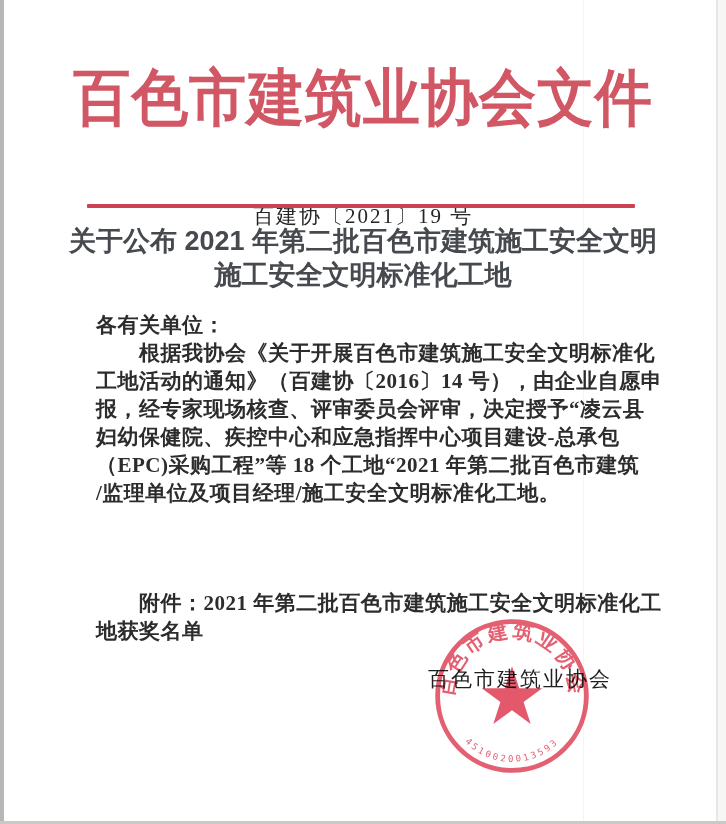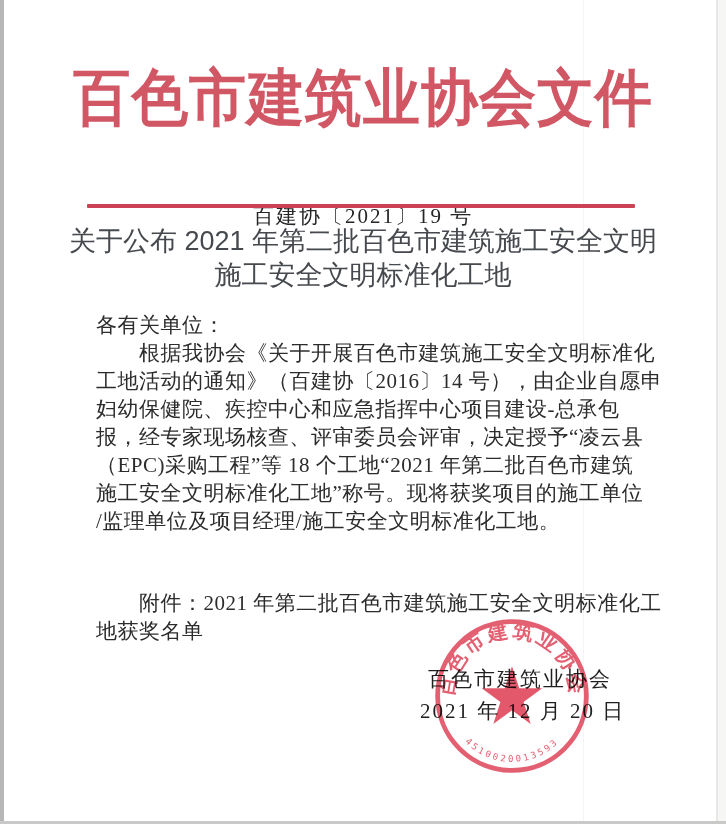--- a/index.html
+++ b/index.html
@@ -64,36 +64,37 @@
     position: absolute;
     left: 87px; top: 204px; width: 548px; height: 4px;
     background: #cc4154;
     border-radius: 1px;
   }
   .notice-title {
     position: absolute;
     left: 63px; top: 224px; width: 600px;
     text-align: center;
     font-family: "Liberation Sans", sans-serif;
-    font-weight: normal;
+    font-weight: bold;
     font-size: 27px;
     line-height: 34px;
     color: #46494e;
   }
   .body-block {
     position: absolute;
     left: 96px; top: 311px; width: 545px;
     font-size: 21px;
     color: #2c2c2c;
   }
   .body-line {
     height: 28px;
     line-height: 28px;
     white-space: nowrap;
     letter-spacing: 0.5px;
+    font-weight: bold;
   }
   .attachment-block {
     position: absolute;
     left: 96px; top: 589px; width: 545px;
     font-size: 21px;
     color: #2c2c2c;
   }
   .signature {
     position: absolute;
     left: 428px; top: 665px;
@@ -137,35 +138,33 @@
 
   <div class="notice-title">
     <div>关于公布 2021 年第二批百色市建筑施工安全文明</div>
     <div>施工安全文明标准化工地</div>
   </div>
 
   <div class="body-block">
     <div class="body-line">各有关单位：</div>
     <div class="body-line">　　根据我协会《关于开展百色市建筑施工安全文明标准化</div>
     <div class="body-line">工地活动的通知》（百建协〔2016〕14 号），由企业自愿申</div>
+    <div class="body-line">报，经专家现场核查、评审委员会评审，决定授予“凌云县</div>
     <div class="body-line">妇幼保健院、疾控中心和应急指挥中心项目建设-总承包</div>
-    <div class="body-line">报，经专家现场核查、评审委员会评审，决定授予“凌云县</div>
     <div class="body-line">（EPC)采购工程”等 18 个工地“2021 年第二批百色市建筑</div>
-    <div class="body-line">施工安全文明标准化工地”称号。现将获奖项目的施工单位</div>
     <div class="body-line">/监理单位及项目经理/施工安全文明标准化工地。</div>
   </div>
 
   <div class="attachment-block">
     <div class="body-line">　　附件：2021 年第二批百色市建筑施工安全文明标准化工</div>
     <div class="body-line">地获奖名单</div>
   </div>
 
   <div class="signature">百色市建筑业协会</div>
 
-  <div class="sign-date">2021 年 12 月 20 日</div>
 
   <svg class="seal" viewBox="0 0 160 160" xmlns="http://www.w3.org/2000/svg">
     <defs>
       <path id="sealTopArc" d="M 26.9,94.2 A 55,55 0 1 1 133.1,94.2" fill="none"></path>
       <path id="sealBottomArc" d="M 26.3,111 A 62,62 0 0 0 133.7,111" fill="none"></path>
     </defs>
     <circle cx="80" cy="80" r="70" fill="none" stroke="#e04a5e" stroke-width="4.5"></circle>
     <polygon fill="#df4256" points="80,52 86.8,72.7 108.5,72.7 90.9,85.6 97.6,106.3 80,93.5 62.4,106.3 69.1,85.6 51.5,72.7 73.2,72.7"></polygon>
     <text fill="#e04a5e" font-size="19" font-weight="bold" letter-spacing="3" font-family="Liberation Serif, serif">
       <textPath href="#sealTopArc" startOffset="50%" text-anchor="middle">百色市建筑业协会</textPath>

